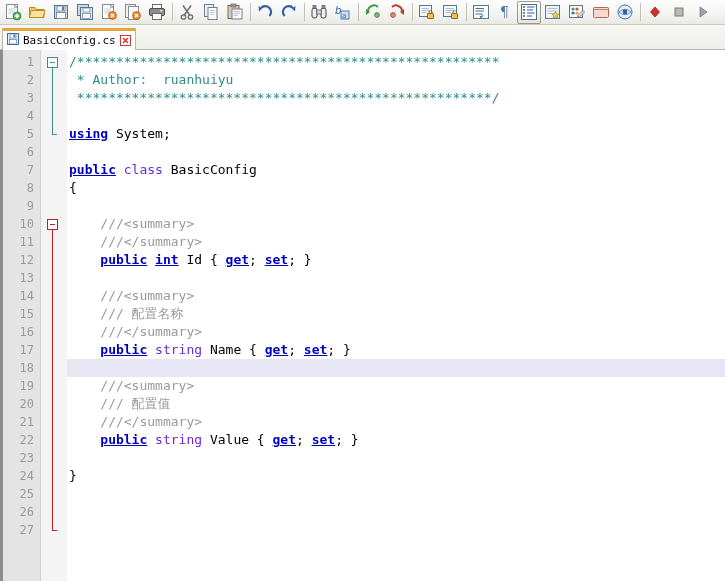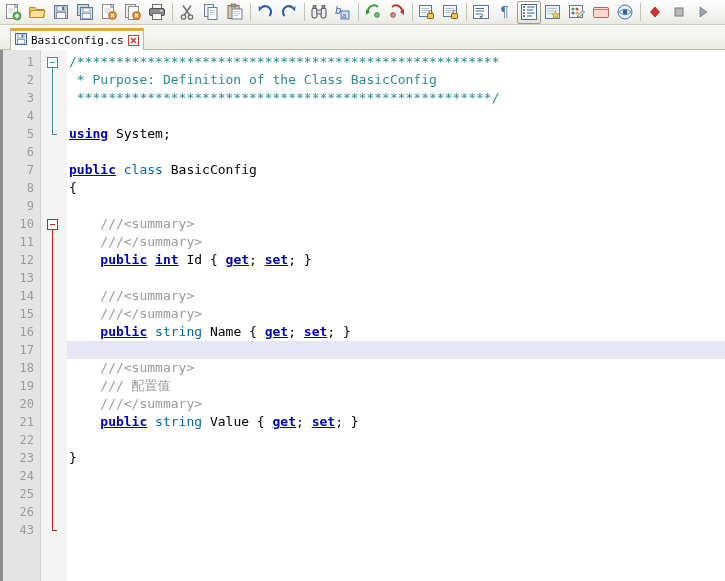--- a/index.html
+++ b/index.html
@@ -29,21 +29,21 @@
   .tb-sep{
     width:6px;flex:0 0 6px;height:25px;display:flex;align-items:center;justify-content:center;
   }
   .tb-sep i{display:block;width:1px;height:18px;background:#c4c4b4;}
   .tb-btn svg{display:block;}
   
   .tabstrip{
     height:25px;width:725px;box-sizing:border-box;
     background:linear-gradient(to bottom,#f7f7f4,#eeeee8);
     border-bottom:1px solid #b9b9aa;
-    display:flex;align-items:flex-end;padding-left:10px;
+    display:flex;align-items:flex-end;padding-left:2px;
   }
   .tab{
     height:22px;box-sizing:border-box;
     display:flex;align-items:center;gap:4px;
     padding:0 4px 0 4px;
     background:#ffffff;
     border:1px solid #b9b9aa;border-bottom:none;
     border-top:3px solid #e8a33d;
     font-family:"DejaVu Sans Mono", monospace;
     font-size:11px;color:#000;
@@ -115,21 +115,21 @@
     font-family:"DejaVu Sans Mono", monospace;
     font-size:13px;
     white-space:pre;
     padding-left:2px;
     color:#000000;
   }
   .cline.cur{background:#e6e6f5;}
   .cmt{color:#2e8b8b;}
   .doc{color:#9a9a9a;}
   .kw{color:#0000c0;font-weight:bold;text-decoration:underline;}
-  .ty{color:#0369a1;}
+  .ty{color:#6d28d9;}
   .pl{color:#000000;}
 </style>
 </head>
 <body>
 
 <div class="toolbar" id="toolbar">
     <div class="tb-btn" title="New">
       <span style="display: block;">
         <svg width="18" height="18" viewBox="0 0 18 18">
           <rect x="2.5" y="1.5" width="11" height="14" fill="#fdfdfd" stroke="#8a8a8a"></rect>
@@ -451,21 +451,21 @@
       <div class="ln">17</div>
       <div class="ln">18</div>
       <div class="ln">19</div>
       <div class="ln">20</div>
       <div class="ln">21</div>
       <div class="ln">22</div>
       <div class="ln">23</div>
       <div class="ln">24</div>
       <div class="ln">25</div>
       <div class="ln">26</div>
-      <div class="ln">43</div>
+      <div class="ln">27</div>
     </div>
   <div class="foldmargin" id="foldmargin">
       <div class="fslot"></div>
       <div class="fslot"></div>
       <div class="fslot"></div>
       <div class="fslot"></div>
       <div class="fslot"></div>
       <div class="fslot"></div>
       <div class="fslot"></div>
       <div class="fslot"></div>
@@ -494,33 +494,34 @@
       <div class="fold-line teal" style="left: 11px; top: 18px; height: 66px;"></div>
       <div class="fold-foot teal" style="left: 11px; top: 84px; width: 5px;"></div>
       <div class="fold-box red" style="top: 169px;">
         <span class="hbar"></span>
       </div>
       <div class="fold-line red" style="left: 11px; top: 180px; height: 300px;"></div>
       <div class="fold-foot red" style="left: 11px; top: 480px; width: 5px;"></div>
     </div>
   <div class="code" id="codearea">
       <div class="cline"><span class="cmt">/******************************************************</span></div>
-      <div class="cline"><span class="cmt"> * Purpose: Definition of the Class BasicConfig</span></div>
+      <div class="cline"><span class="cmt"> * Author:  ruanhuiyu</span></div>
       <div class="cline"><span class="cmt"> *****************************************************/</span></div>
       <div class="cline">&nbsp;</div>
       <div class="cline"><span class="kw">using</span><span class="pl"> System;</span></div>
       <div class="cline">&nbsp;</div>
       <div class="cline"><span class="kw">public</span><span class="pl"> </span><span class="ty">class</span><span class="pl"> BasicConfig</span></div>
       <div class="cline"><span class="pl">{</span></div>
       <div class="cline">&nbsp;</div>
       <div class="cline"><span class="doc">    ///&lt;summary&gt;</span></div>
       <div class="cline"><span class="doc">    ///&lt;/summary&gt;</span></div>
       <div class="cline"><span class="pl">    </span><span class="kw">public</span><span class="pl"> </span><span class="kw">int</span><span class="pl"> Id { </span><span class="kw">get</span><span class="pl">; </span><span class="kw">set</span><span class="pl">; }</span></div>
       <div class="cline">&nbsp;</div>
       <div class="cline"><span class="doc">    ///&lt;summary&gt;</span></div>
+      <div class="cline"><span class="doc">    /// 配置名称</span></div>
       <div class="cline"><span class="doc">    ///&lt;/summary&gt;</span></div>
       <div class="cline"><span class="pl">    </span><span class="kw">public</span><span class="pl"> </span><span class="ty">string</span><span class="pl"> Name { </span><span class="kw">get</span><span class="pl">; </span><span class="kw">set</span><span class="pl">; }</span></div>
       <div class="cline cur">&nbsp;</div>
       <div class="cline"><span class="doc">    ///&lt;summary&gt;</span></div>
       <div class="cline"><span class="doc">    /// 配置值</span></div>
       <div class="cline"><span class="doc">    ///&lt;/summary&gt;</span></div>
       <div class="cline"><span class="pl">    </span><span class="kw">public</span><span class="pl"> </span><span class="ty">string</span><span class="pl"> Value { </span><span class="kw">get</span><span class="pl">; </span><span class="kw">set</span><span class="pl">; }</span></div>
       <div class="cline">&nbsp;</div>
       <div class="cline"><span class="pl">}</span></div>
     </div>

